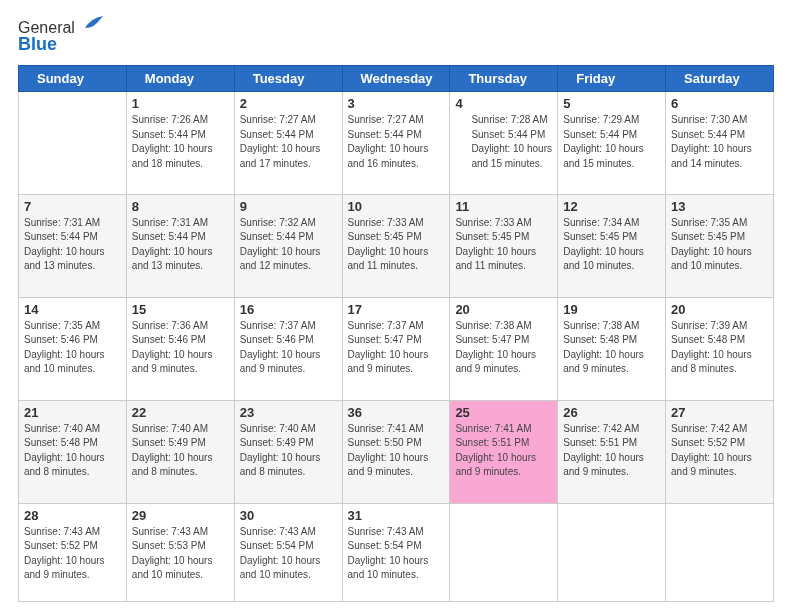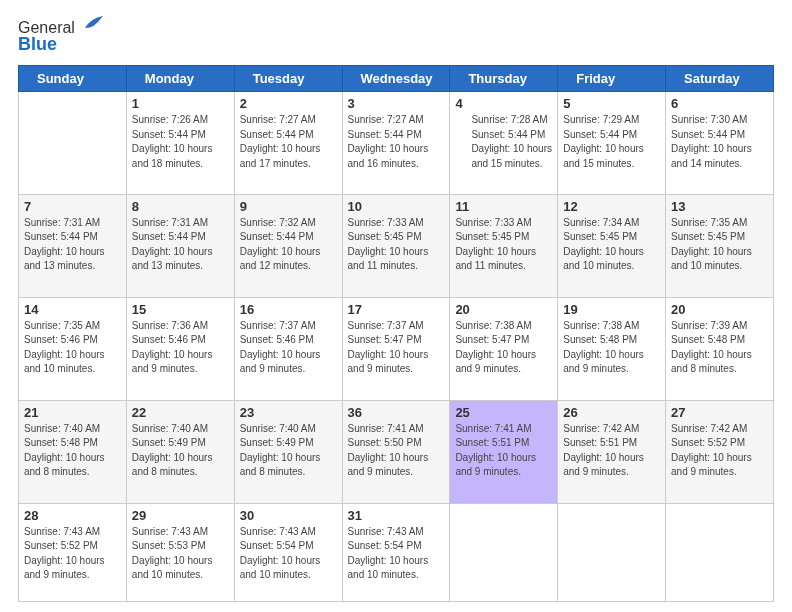--- a/index.html
+++ b/index.html
@@ -287,21 +287,21 @@
 Daylight: 10 hours
 and 8 minutes.</div>
           </td>
           <td style="background: rgb(245, 245, 245);">
             <div class="day-number">36</div>
             <div class="day-info" style="white-space: pre-line;">Sunrise: 7:41 AM
 Sunset: 5:50 PM
 Daylight: 10 hours
 and 9 minutes.</div>
           </td>
-          <td style="background: #c4b5fd;">
+          <td style="background: #f9a8d4;">
             <div class="day-number">25</div>
             <div class="day-info" style="white-space: pre-line;">Sunrise: 7:41 AM
 Sunset: 5:51 PM
 Daylight: 10 hours
 and 9 minutes.</div>
           </td>
           <td style="background: rgb(245, 245, 245);">
             <div class="day-number">26</div>
             <div class="day-info" style="white-space: pre-line;">Sunrise: 7:42 AM
 Sunset: 5:51 PM

